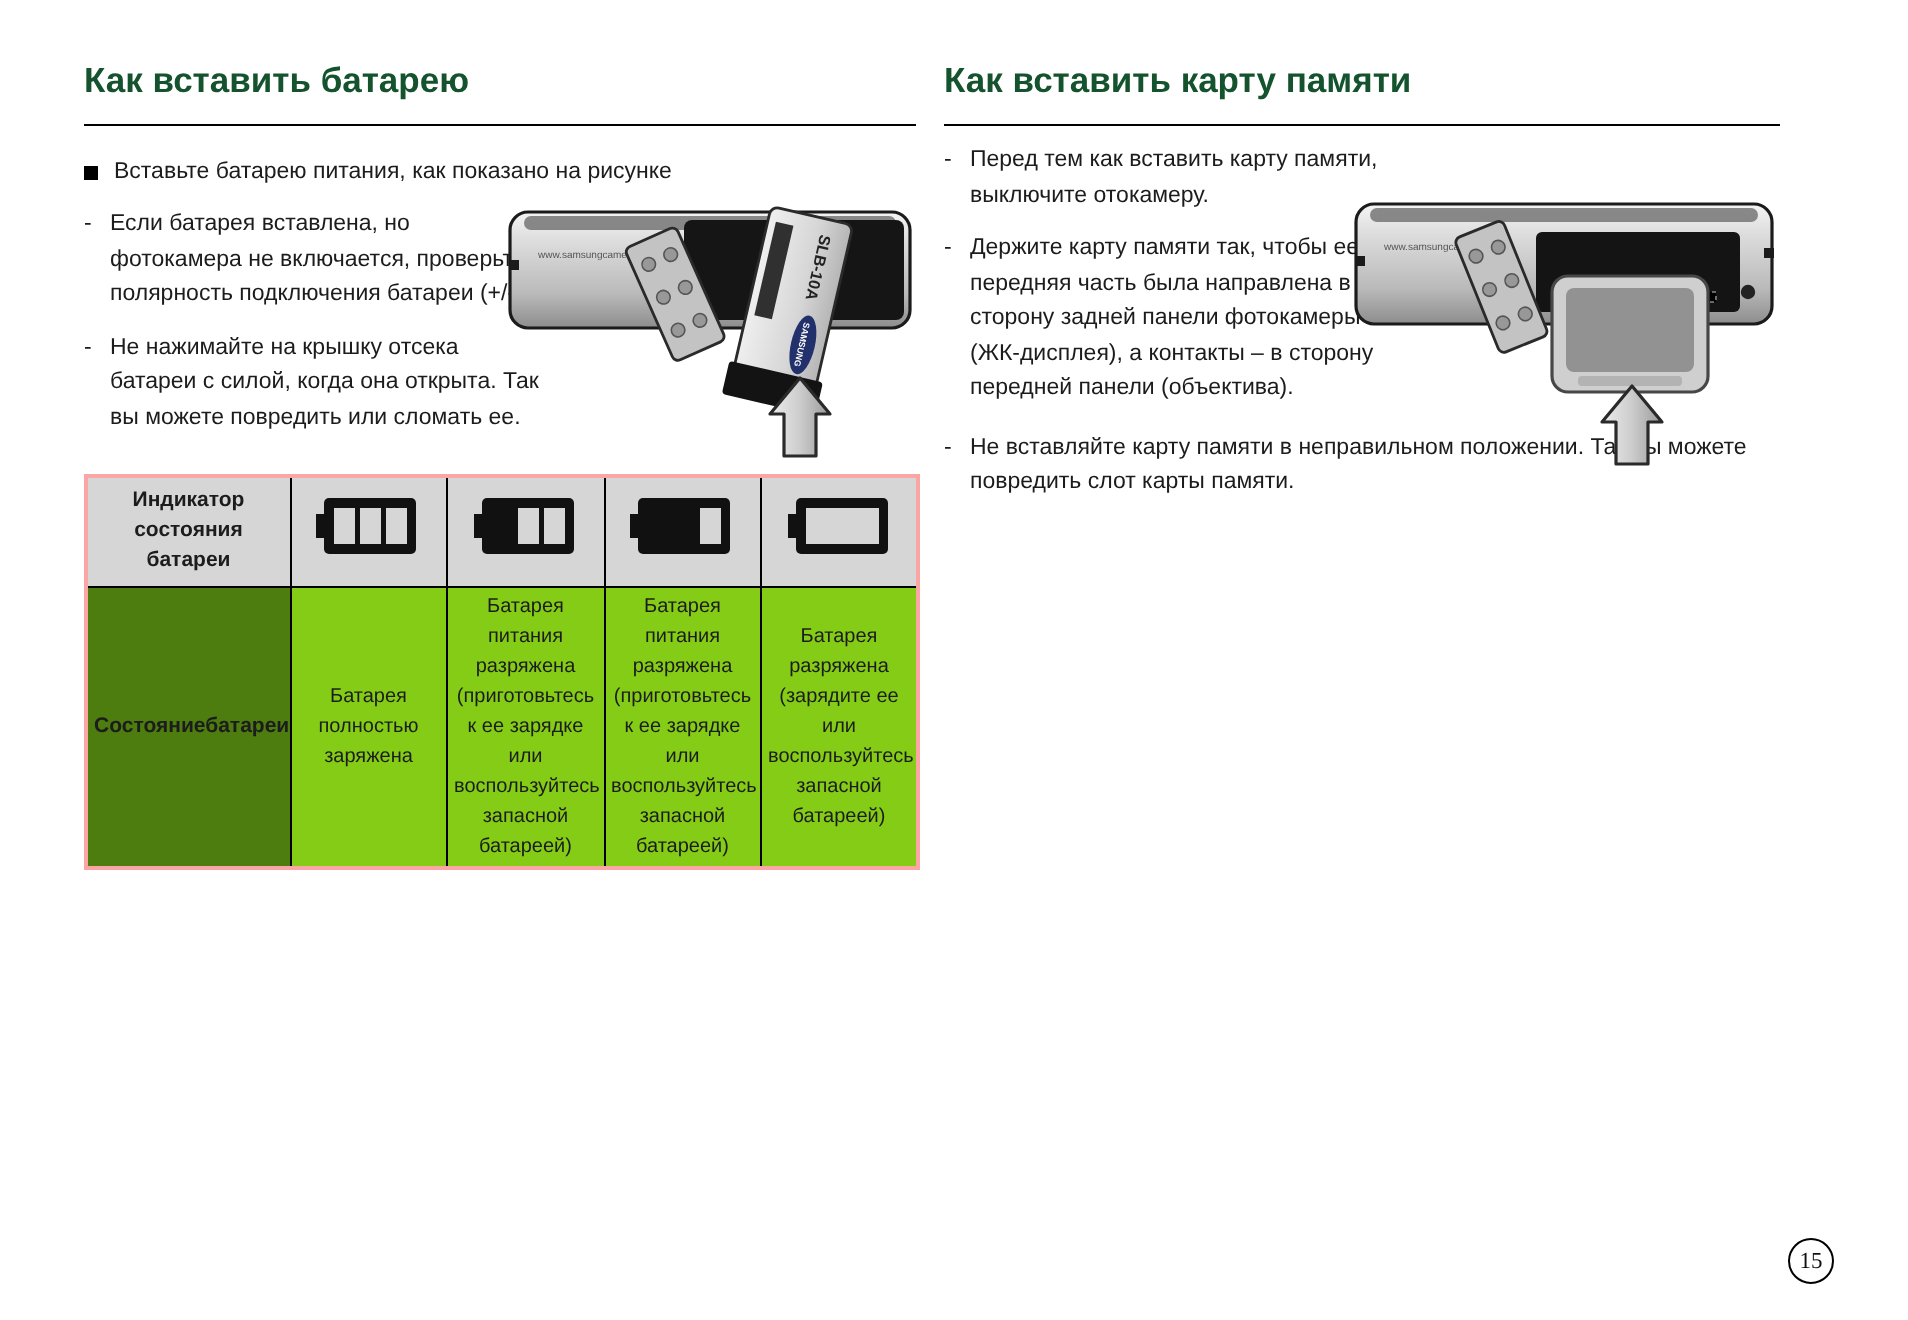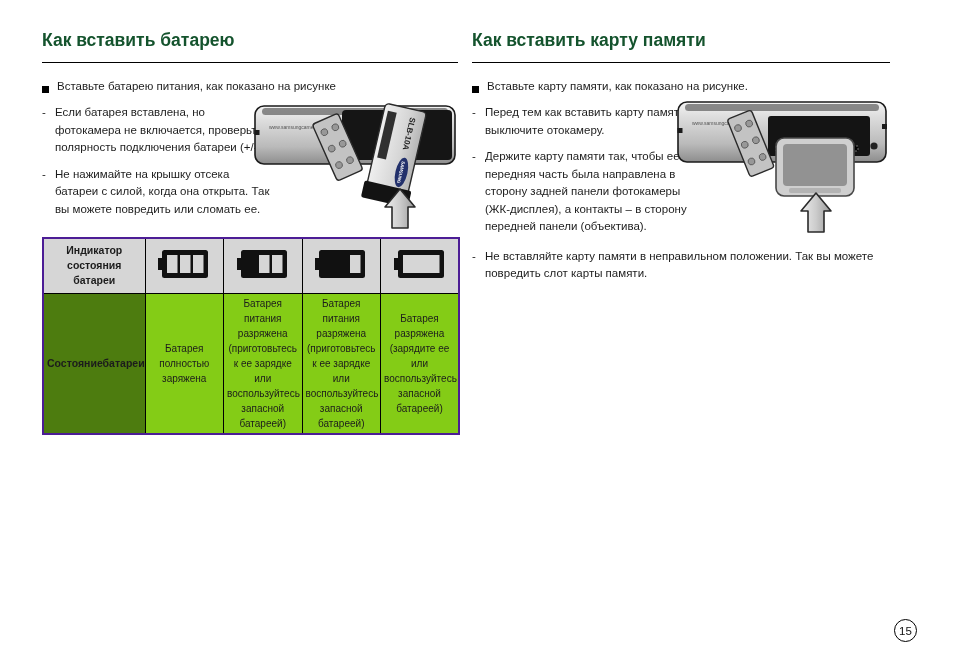--- a/index.html
+++ b/index.html
@@ -10,50 +10,50 @@
   }
   .column { position:absolute; top:30px; }
   #battery-col { left:42px; width:416px; }
   #card-col   { left:472px; width:418px; }
 
   .section-title {
     font-size:17.5px; font-weight:bold; margin:0; padding:0 0 11px 0;
     border-bottom:1.5px solid #000; color:#14532d;
   }
 
-  .bullet-item { display:flex; margin-top:15px; font-size:11.5px; line-height:17px;align-items:center; }
+  .bullet-item { display:flex; margin-top:15px; font-size:11.5px; line-height:17px; }
   .bullet-item .sq { width:7px; height:7px; background:#000; margin:5px 8px 0 0; flex:none; }
 
   .dash-item { display:flex; margin-top:9px; font-size:11.5px; line-height:17.5px; }
   .dash-item .dash { width:13px; flex:none; }
   #battery-col .narrow { width:228px; }
   #card-col .narrow { width:233px; }
 
   .illustration { position:absolute; }
   #battery-illustration { left:210px; top:60px; }
   #card-illustration { left:204px; top:64px; }
 
   table.status-table {
     border-collapse:collapse; table-layout:fixed; width:416px;
-    margin-top:19px; border:2px solid #4c1d95;
+    margin-top:19px; border:2px solid #fca5a5;
   }
   table.status-table td {
     border:1.5px solid #000; text-align:center; vertical-align:middle;
     font-size:10px; line-height:15px; padding:2px 3px; background:#84cc16;
   }
   table.status-table tr.hdr td { background:#d6d6d6; height:55px; }
   table.status-table td.label-cell {
     background:#4d7c0f; font-weight:bold; font-size:10.5px; line-height:15px;
   }
   table.status-table tr.body-row td { height:122px; }
 
   .page-num {
     position:absolute; left:894px; top:619px; width:23px; height:23px;
     border:1.3px solid #000; border-radius:50%; text-align:center;
-    line-height:22px; font-size:11.5px; color:#111;
+    line-height:22px; font-size:11.5px; color:#111;font-family:Liberation Serif, serif;
   }
 </style>
 </head>
 <body>
 
 <div class="column" id="battery-col">
   <h1 class="section-title">Как вставить батарею</h1>
 
   <div class="bullet-item">
     <span class="sq"></span>
@@ -175,24 +175,20 @@
       <td>Батарея питания разряжена (приготовьтесь к ее зарядке или воспользуйтесь запасной батареей)</td>
       <td>Батарея разряжена (зарядите ее или воспользуйтесь запасной батареей)</td>
     </tr>
   </tbody>
     </table>
 </div>
 
 <div class="column" id="card-col">
   <h1 class="section-title">Как вставить карту памяти</h1>
 
-  <div class="bullet-item">
-    <span class="sq"></span>
-    <span>Вставьте карту памяти, как показано на рисунке.</span>
-  </div>
 
   <div class="dash-item narrow">
     <span class="dash">-</span>
     <span>Перед тем как вставить карту памяти, выключите отокамеру.</span>
   </div>
 
   <div class="dash-item narrow">
     <span class="dash">-</span>
     <span>Держите карту памяти так, чтобы ее передняя часть была направлена в сторону задней панели фотокамеры (ЖК-дисплея), а контакты – в сторону передней панели (объектива).</span>
   </div>

